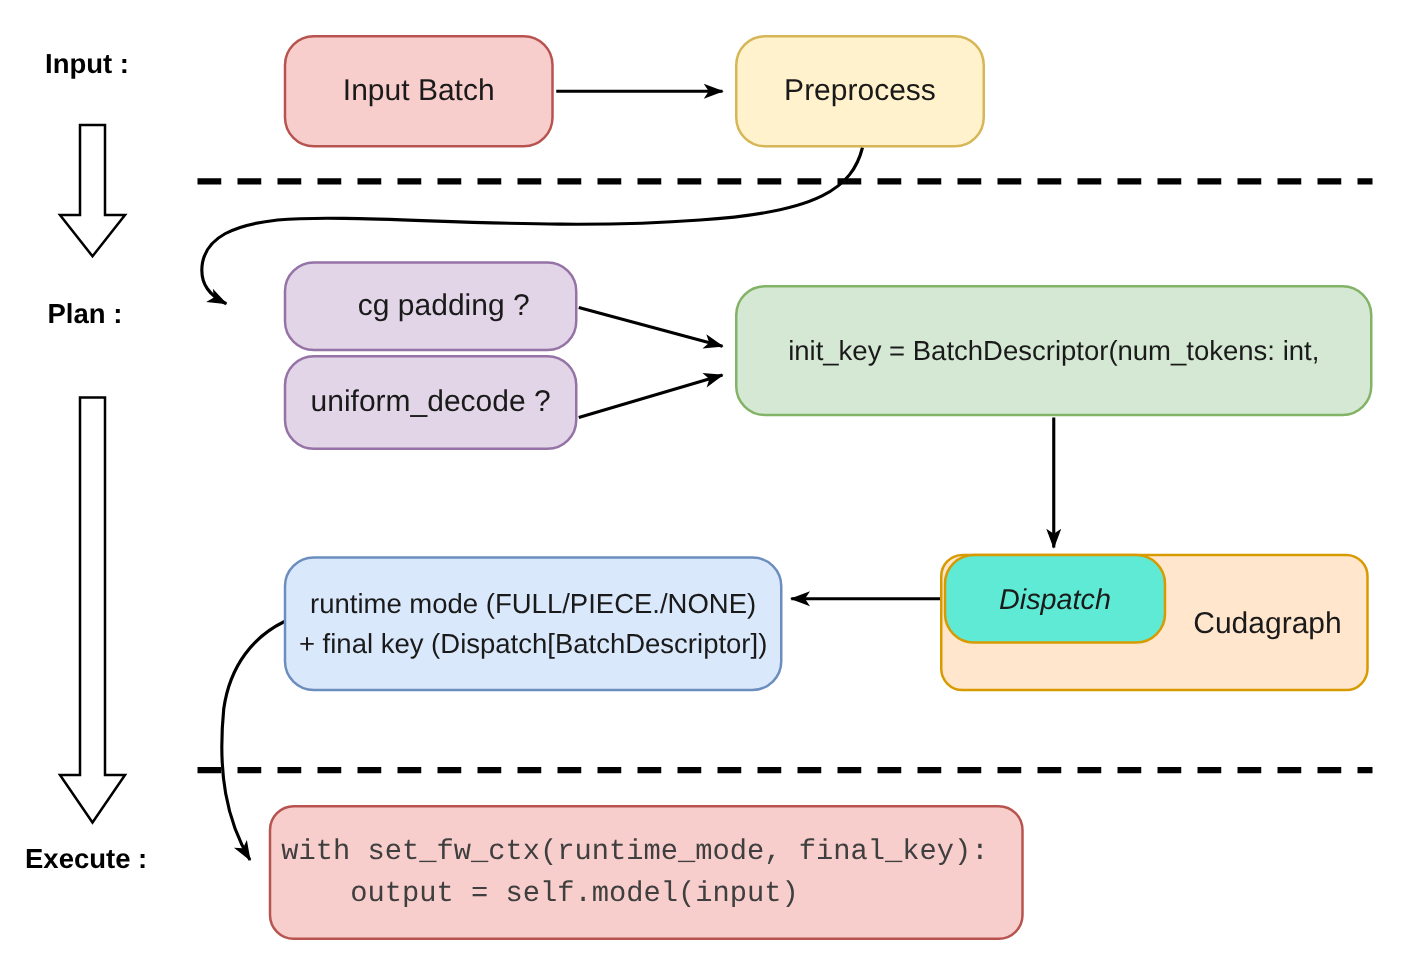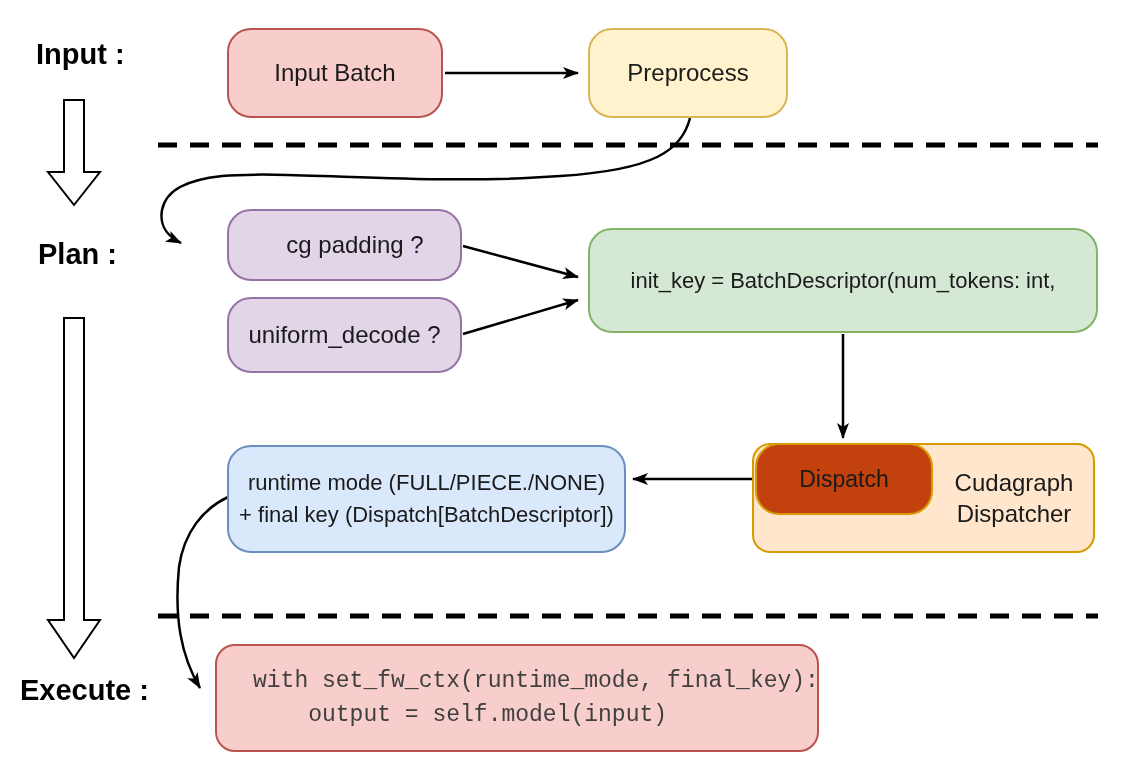--- a/index.html
+++ b/index.html
@@ -1,47 +1,47 @@
 <!DOCTYPE html>
 <html><head>
 <meta charset="utf-8">
 <style>
   html,body{margin:0;padding:0;background:#ffffff;}
   .canvas{
     position:relative;width:1142px;height:770px;background:#ffffff;overflow:hidden;
     font-family:"Liberation Sans", sans-serif;color:#111111;
   }
   .stage-label{
-    position:absolute;font-weight:bold;font-size:29px;color:#000000;white-space:pre;
+    position:absolute;font-weight:bold;font-size:22px;color:#000000;white-space:pre;
   }
   .node{
     position:absolute;display:flex;flex-direction:column;align-items:center;justify-content:center;
     border-radius:24px;border:2px solid #000;box-sizing:border-box;text-align:center;
     font-size:24px;line-height:30px;color:#1a1a1a;
   }
   .node .ln{white-space:pre;}
   .pink   {background:#f8cecc;border-color:#b85450;}
   .yellow {background:#fff2cc;border-color:#d6b656;}
   .purple {background:#e1d5e7;border-color:#9673a6;}
   .green  {background:#d5e8d4;border-color:#82b366;font-size:22px;line-height:30px;}
   .blue   {background:#dae8fc;border-color:#6c8ebf;font-size:22px;line-height:32px;}
   .orangeOuter{background:#ffe6cc;border-color:#d79b00;border-radius:18px;}
-  .dispatchInner{background:#c2410c;border-color:#d79b00;font-size:23px;z-index:2;}
+  .dispatchInner{background:#5eead4;border-color:#d79b00;font-size:23px;z-index:2;font-style:italic;}
   .cudagraph-label{
     position:absolute;left:185px;top:0;bottom:0;width:150px;
     display:flex;flex-direction:column;align-items:center;justify-content:center;
     font-size:24px;line-height:31px;color:#1a1a1a;
   }
   .code-node{
     position:absolute;box-sizing:border-box;border-radius:20px;border:2px solid #b85450;
     background:#f8cecc;display:flex;flex-direction:column;justify-content:center;
     padding-left:8px;font-family:"Liberation Mono", monospace;
     font-size:23px;line-height:34px;color:#3f3f3f;text-align:left;
   }
-  .code-node .ln{white-space:pre;margin-left:28px;}
+  .code-node .ln{white-space:pre;}
   svg.connectors{position:absolute;left:0;top:0;width:1142px;height:770px;pointer-events:none;}
 </style>
 </head>
 <body>
 
 <div class="canvas">
 
   <svg class="connectors">
     <defs>
       <marker id="ah" markerUnits="userSpaceOnUse" markerWidth="18" markerHeight="14" refX="16" refY="7" orient="auto">
@@ -74,32 +74,31 @@
   </div>
 
   <div class="node yellow" style="left:588px;top:28px;width:200px;height:90px;">
     <span class="ln">Preprocess</span>
   </div>
 
   <div class="node purple" style="left:227px;top:209px;width:235px;height:72px;padding-left:21px;">
     <span class="ln">cg padding ?</span>
   </div>
 
-  <div class="node purple" style="left:227px;top:297px;width:235px;height:76px;">
+  <div class="node purple" style="left:227px;top:284px;width:235px;height:76px;">
     <span class="ln">uniform_decode ?</span>
   </div>
 
   <div class="node green" style="left:588px;top:228px;width:510px;height:105px;">
     <span class="ln">init_key = BatchDescriptor(num_tokens: int,</span>
   </div>
 
   <div class="node orangeOuter" style="left:752px;top:443px;width:343px;height:110px;">
     <div class="cudagraph-label">
       <span class="ln">Cudagraph</span>
-      <span class="ln">Dispatcher</span>
     </div>
   </div>
 
   <div class="node dispatchInner" style="left:755px;top:443px;width:178px;height:72px;">
     <span class="ln">Dispatch</span>
   </div>
 
   <div class="node blue" style="left:227px;top:445px;width:399px;height:108px;">
     <span class="ln">runtime mode (FULL/PIECE./NONE)</span>
     <span class="ln">+ final key (Dispatch[BatchDescriptor])</span>

